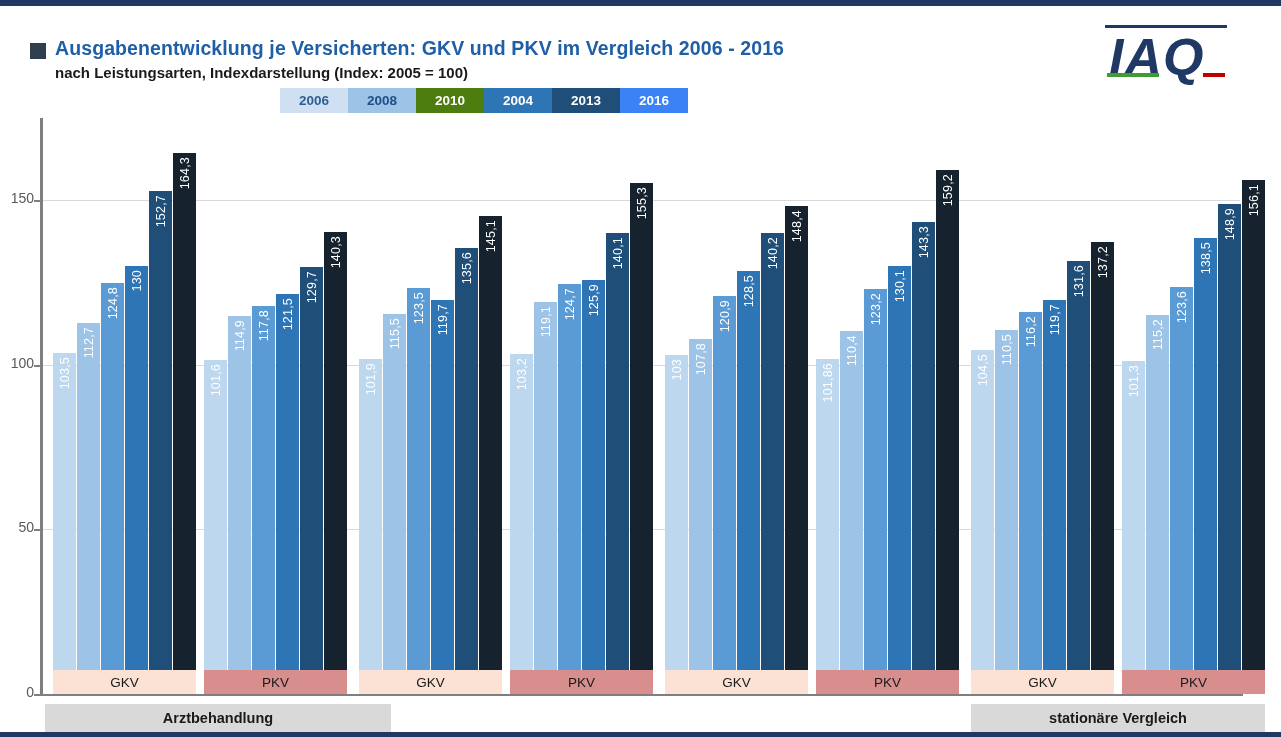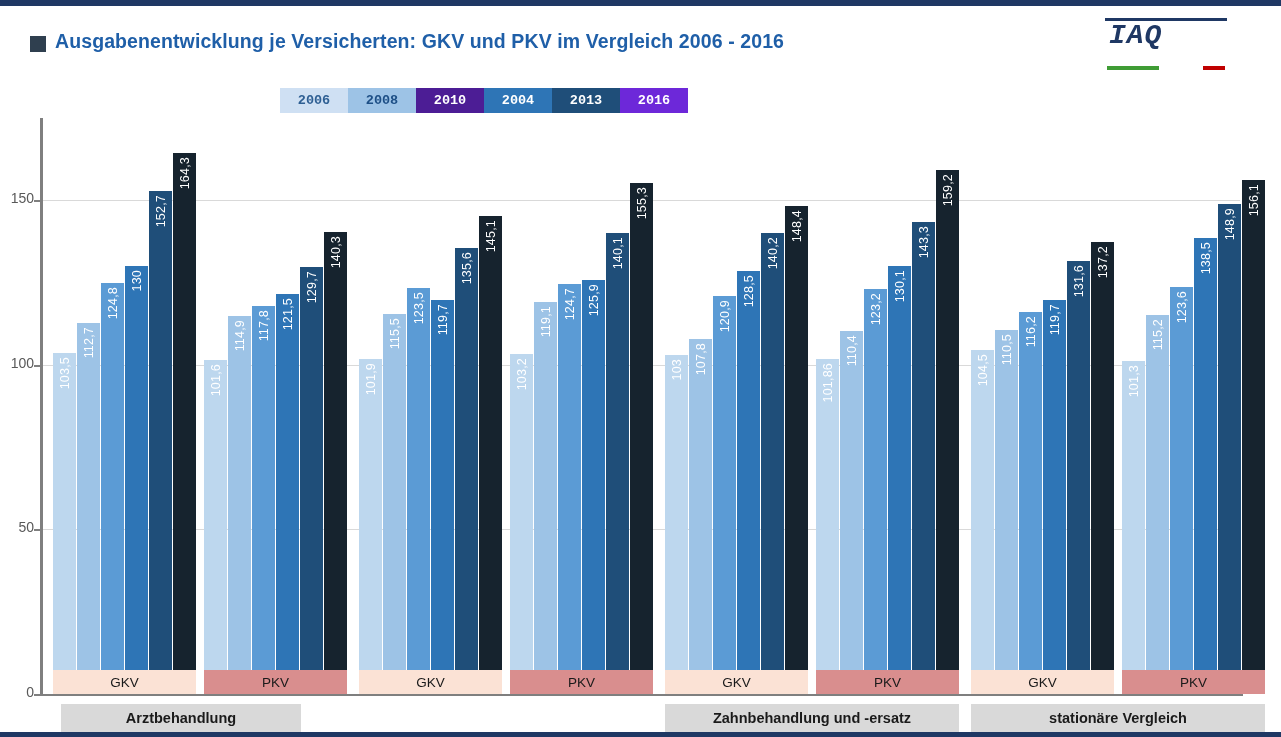--- a/index.html
+++ b/index.html
@@ -10,21 +10,21 @@
     background:#ffffff;
     position:relative;
     overflow:hidden;
   }
   
   #topbar {
     position:absolute; left:0; top:0; width:1281px; height:6px;
     background:#1f3864;
   }
   #header {
-    position:absolute; left:0; top:12px; width:1257px; height:70px;
+    position:absolute; left:0; top:19px; width:1257px; height:70px;
   }
   #title-marker {
     position:absolute; left:30px; top:24px; width:16px; height:16px;
     background:#2f3f4f;
   }
   #title {
     position:absolute; left:55px; top:18px;
     font-size:19.5px; font-weight:bold; color:#1f5fa8;
     letter-spacing:0.1px;
     white-space:nowrap;
@@ -36,46 +36,46 @@
   }
   
   #logo {
     position:absolute; right:30px; top:4px; width:122px; height:62px;
   }
   #logo .bar-top {
     position:absolute; left:0; top:2px; width:122px; height:3px; background:#1f3864;
   }
   #logo .txt {
     position:absolute; left:4px; top:4px;
-    font-family:Liberation Mono, monospace;
-    font-size:28px; font-style:italic; font-weight:bold; color:#1f3864;
+    font-family:Liberation Sans, sans-serif;
+    font-size:52px; font-style:italic; font-weight:bold; color:#1f3864;
     letter-spacing:1px;
   }
   #logo .u-green {
     position:absolute; left:2px; bottom:8px; width:52px; height:4px; background:#3f9c35;
   }
   #logo .u-red {
     position:absolute; left:98px; bottom:8px; width:22px; height:4px; background:#c00000;
   }
   
   #legend {
     position:absolute; left:280px; top:88px;
-    display:flex; height:25px;font-family:Liberation Mono, monospace;
+    display:flex; height:25px;
   }
   #legend .lg {
     width:68px; height:25px;
     display:flex; align-items:center; justify-content:center;
     font-size:13.5px; font-weight:bold; color:#ffffff;
   }
   #legend .lg.l0 { color:#2e5f93; background:#cfe0f3; }
   #legend .lg.l1 { color:#1d4f86; background:#9dc3e6; }
-  #legend .lg.l2 { background:#4c1d95; }
+  #legend .lg.l2 { background:#4d7c0f; }
   #legend .lg.l3 { background:#2e75b6; }
   #legend .lg.l4 { background:#1f4e79; }
-  #legend .lg.l5 { background:#6d28d9;text-align:center; }
+  #legend .lg.l5 { background:#3b82f6;text-align:center; }
 
   
   #plot {
     position:absolute; left:40px; top:118px; width:1200px; height:576px;
   }
   #axis-line {
     position:absolute; left:0; top:0; width:3px; height:576px; background:#7f7f7f;
   }
   .ytick-label {
     position:absolute; right:1206px;
@@ -137,20 +137,21 @@
   }
 </style>
 </head>
 <body>
 
 <div id="topbar"></div>
 
 <div id="header">
   <div id="title-marker"></div>
   <div id="title">Ausgabenentwicklung je Versicherten: GKV und PKV im Vergleich 2006 - 2016</div>
+  <div id="subtitle">nach Leistungsarten, Indexdarstellung (Index: 2005 = 100)</div>
   <div id="logo">
     <div class="bar-top"></div>
     <div class="txt">IAQ</div>
     <div class="u-green"></div>
     <div class="u-red"></div>
   </div>
 </div>
 
 <div id="legend">
     <div class="lg l0">2006</div>
@@ -345,17 +346,16 @@
     <div class="sub gkv" style="left: 10px; width: 143px;">GKV</div>
     <div class="sub pkv" style="left: 161px; width: 143px;">PKV</div>
     <div class="sub gkv" style="left: 316px; width: 143px;">GKV</div>
     <div class="sub pkv" style="left: 467px; width: 143px;">PKV</div>
     <div class="sub gkv" style="left: 622px; width: 143px;">GKV</div>
     <div class="sub pkv" style="left: 773px; width: 143px;">PKV</div>
     <div class="sub gkv" style="left: 928px; width: 143px;">GKV</div>
     <div class="sub pkv" style="left: 1079px; width: 143px;">PKV</div>
   </div>
 <div id="catlabels">
-    <div class="cat" style="left: 18px; width: 240px;">Arztbehandlung</div>
-    <div class="cat" style="left: 622px; width: 294px;">Zahnbehandlung und -ersatz</div>
+    <div class="cat" style="left: 2px; width: 346px;">Arztbehandlung</div>
     <div class="cat" style="left: 928px; width: 294px;">stationäre Vergleich</div>
   </div>
 <div id="bottombar"></div>
 
 </body></html>

